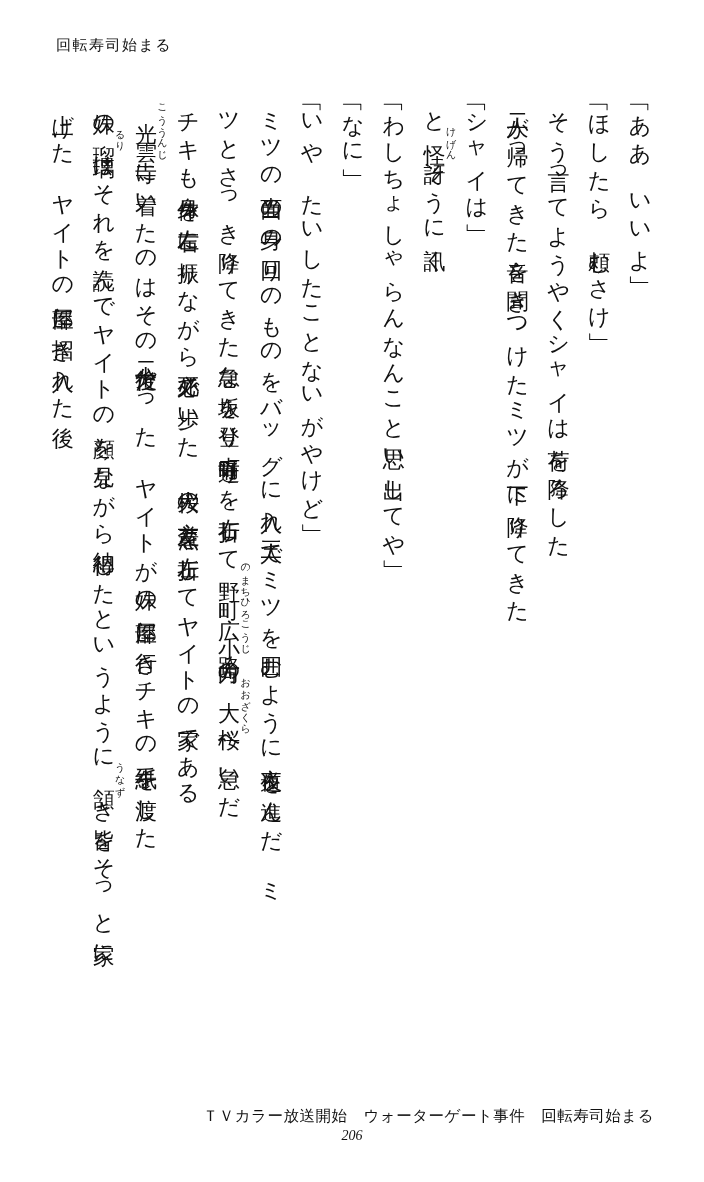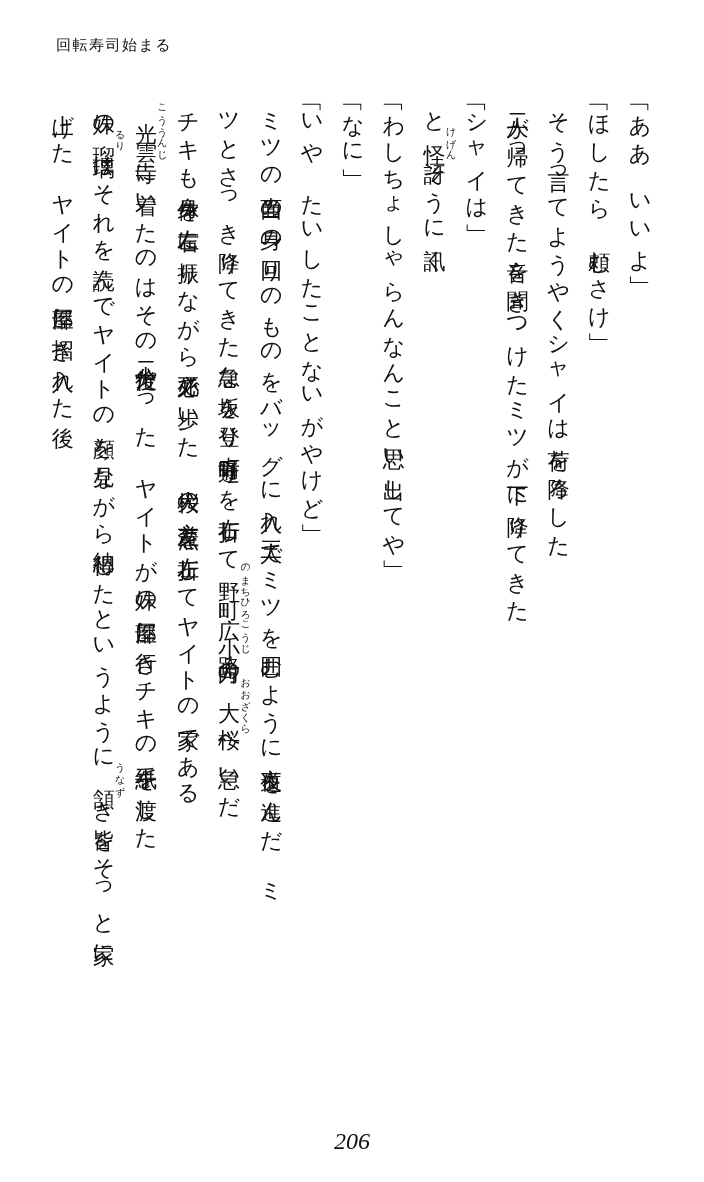--- a/index.html
+++ b/index.html
@@ -60,29 +60,30 @@
     letter-spacing: 0.5px;
     white-space: pre;
   }
   
   .page-number {
     position: absolute;
     top: 1128px;
     left: 0;
     width: 704px;
     text-align: center;
-    font-size: 24px;
+    font-size: 14px;
     font-style: italic;
   }
 </style>
 </head>
 <body>
 
 <div class="page">
 
   <div class="running-title">回転寿司始まる</div>
 
   <div class="text-block"><div class="col">「ああ　いいよ」</div><div class="col">「ほしたら　頼むさけ」</div><div class="col">そう言ってようやくシャイは荷を降ろした</div><div class="col">二人が帰ってきた音を聞きつけたミツが下に降りてきた</div><div class="col">「シャイは」</div><div class="col">と<ruby>怪訝<rt>けげん</rt></ruby>そうに訊く</div><div class="col">「わしちょしゃらんなんこと思い出してや」</div><div class="col">「なに」</div><div class="col">「いや　たいしたことないがやけど」</div><div class="col">ミツの当面の身の回りのものをバッグに入れ三人でミツを囲むように夜道を進んだ　ミ</div><div class="col">ツとさっき降りてきた急な坂を登り寺町通りを右折して<ruby>野町広小路<rt>のまちひろこうじ</rt></ruby>方向の<ruby>大桜<rt>おおざくら</rt></ruby>へ急いだ</div><div class="col">チキも身体を左右に振りながら必死で歩いた　大桜の交差点を左折してヤイトの家である</div><div class="col"><ruby>光雲寺<rt>こううんじ</rt></ruby>に着いたのはその二十分後だった　ヤイトが妹の部屋に行きチキの手紙を渡した</div><div class="col">妹の<ruby>瑠璃<rt>るり</rt></ruby>はそれを読んでヤイトの顔を見ながら納得したというように<ruby>頷<rt>うなず</rt></ruby>き皆をそっと家に</div><div class="col">上げた　ヤイトの部屋に招き入れた後</div></div>
 
+  <div class="footer-timeline">ＴＶカラー放送開始　ウォーターゲート事件　回転寿司始まる</div>
 
   <div class="page-number">206</div>
 
 </div>
 
 </body></html>

